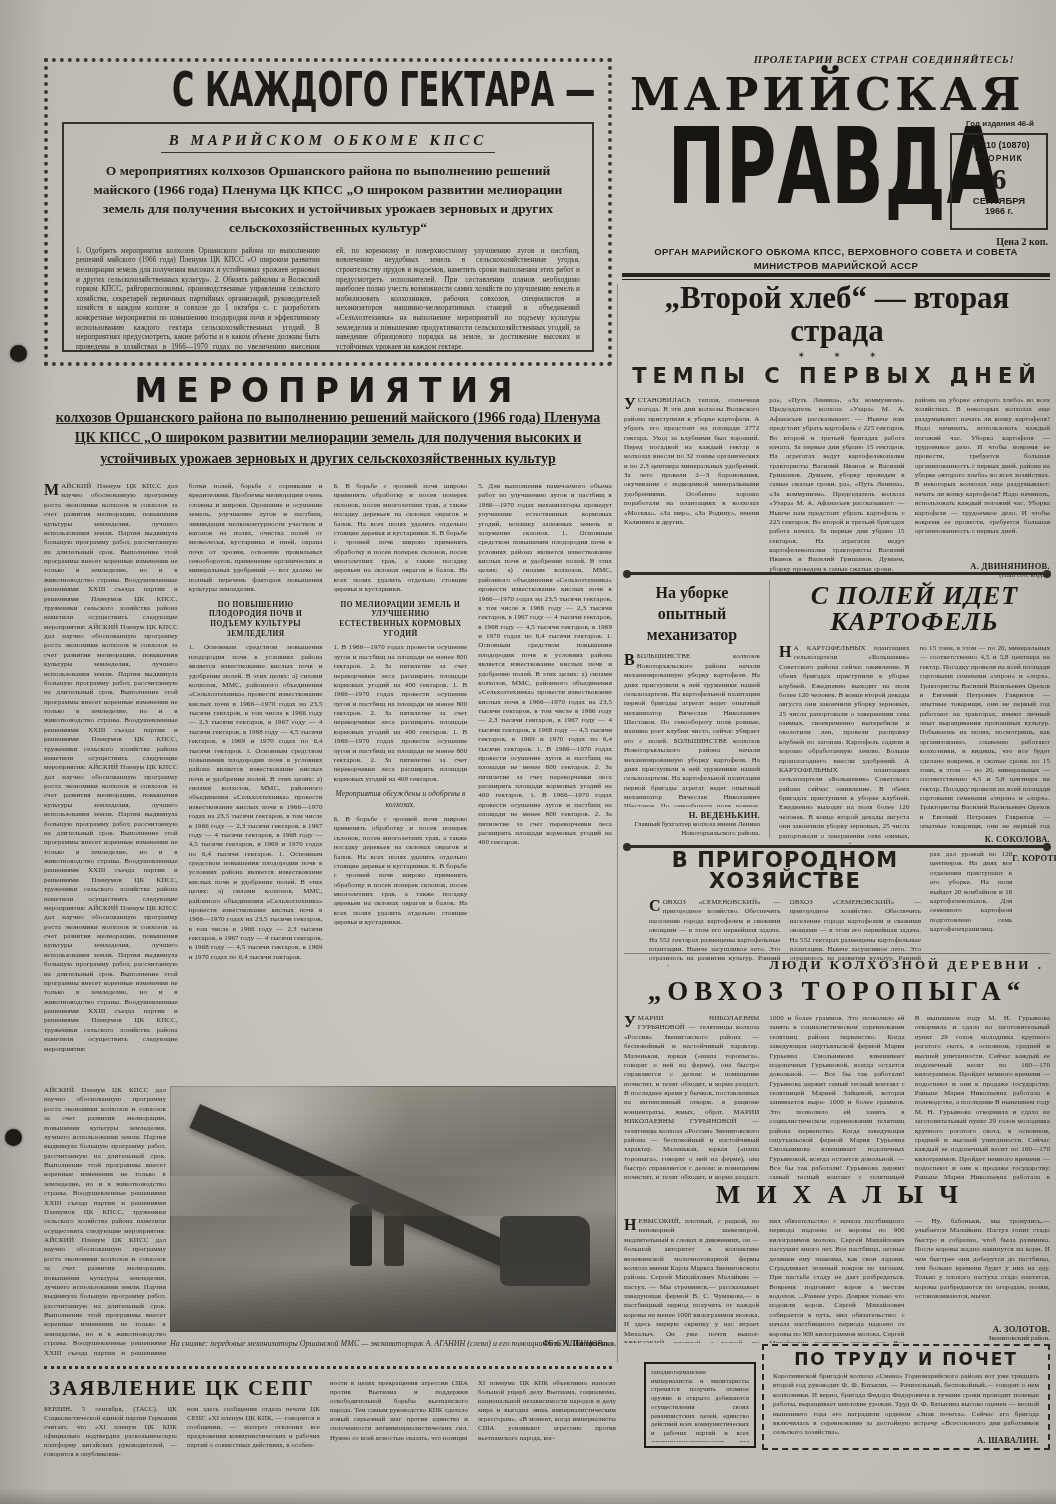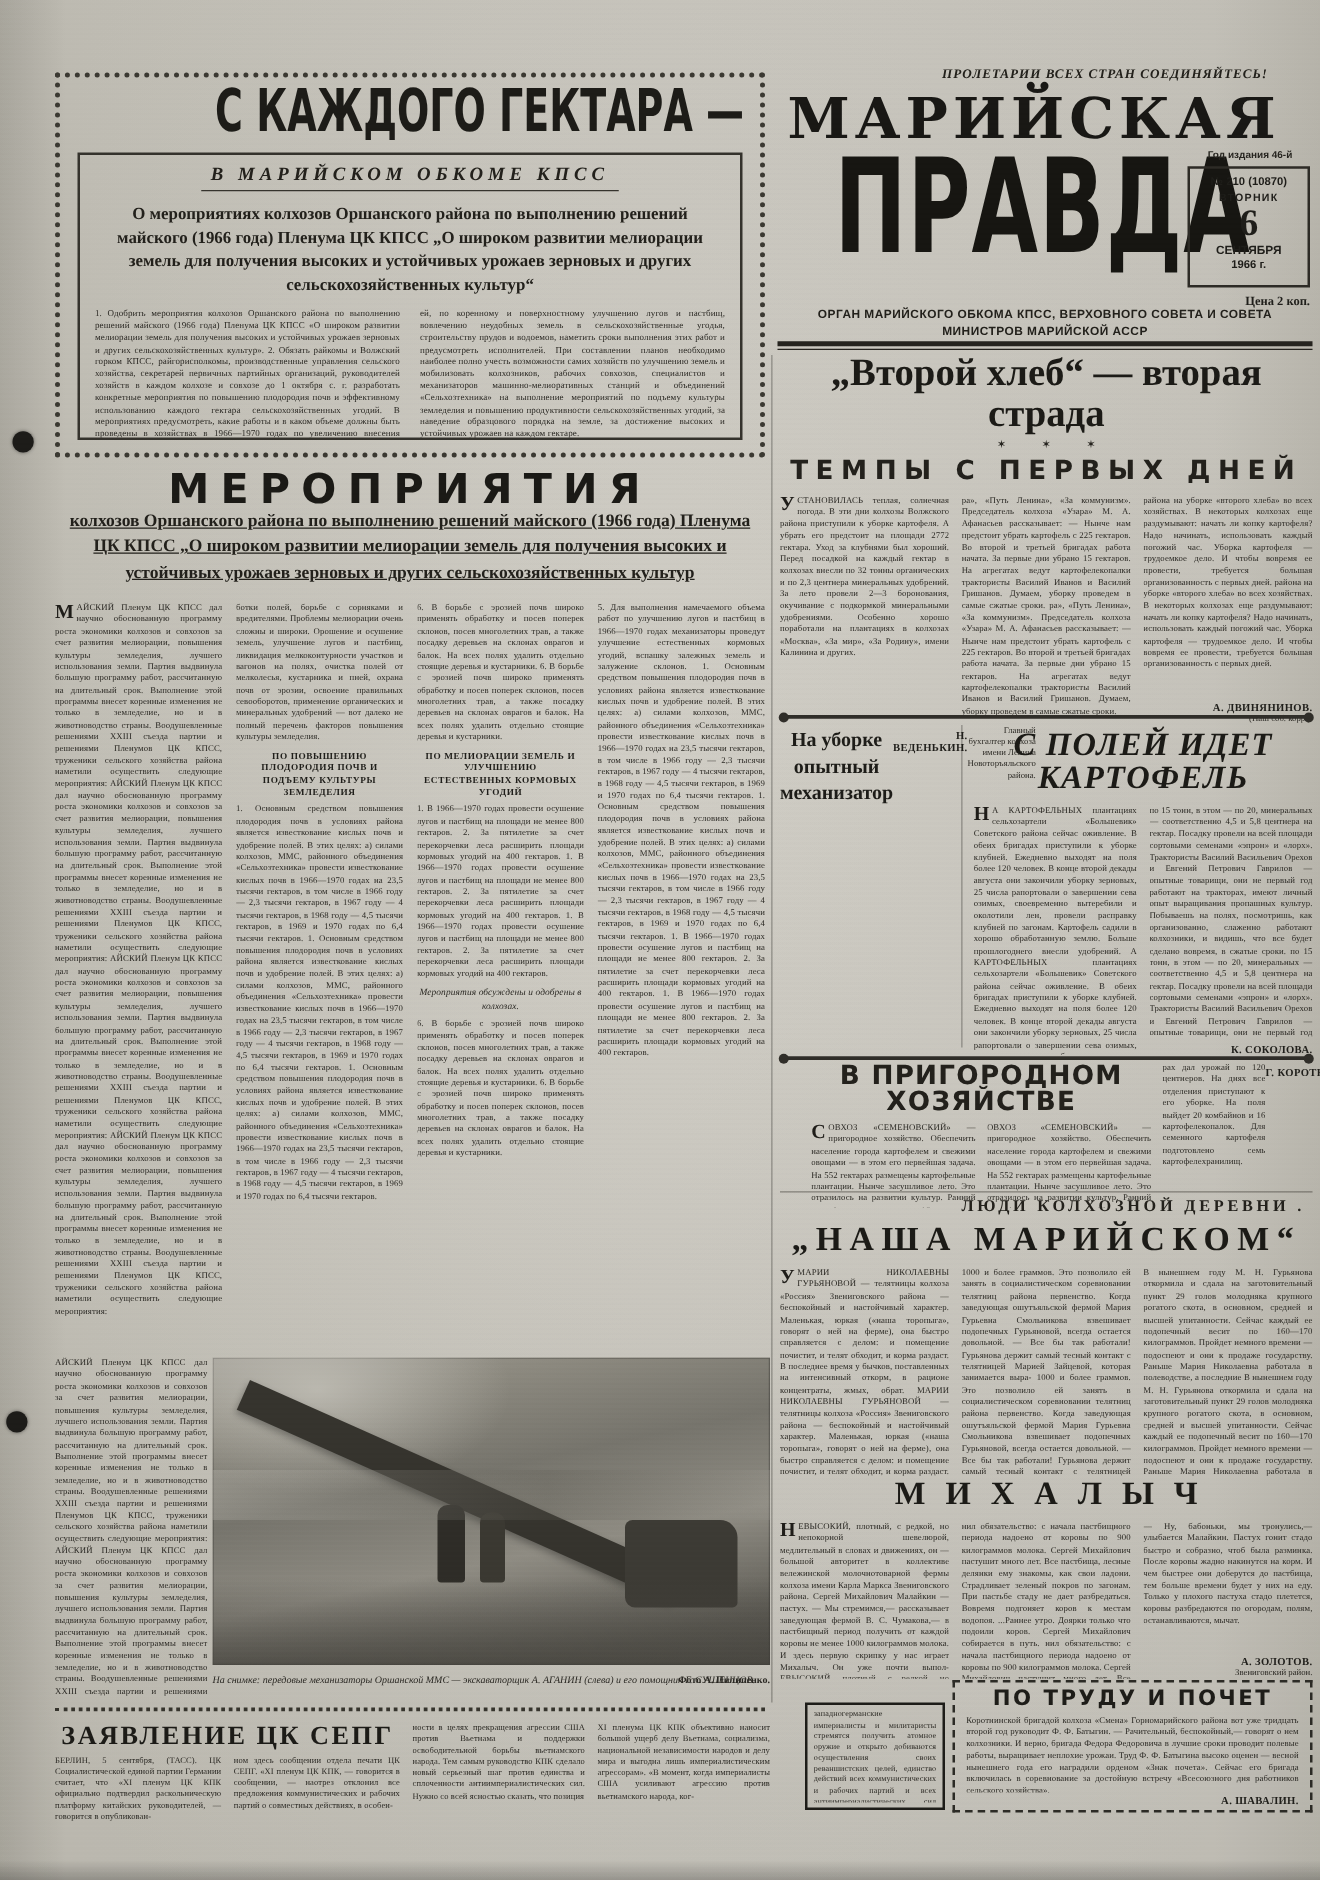--- a/index.html
+++ b/index.html
@@ -132,21 +132,21 @@
         <div class="just" style="flex:1;">района на уборке «второго хлеба» во всех хозяйствах. В некоторых колхозах еще раздумывают: начать ли копку картофеля? Надо начинать, использовать каждый погожий час. Уборка картофеля — трудоемкое дело. И чтобы вовремя ее провести, требуется большая организованность с первых дней. района на уборке «второго хлеба» во всех хозяйствах. В некоторых колхозах еще раздумывают: начать ли копку картофеля? Надо начинать, использовать каждый погожий час. Уборка картофеля — трудоемкое дело. И чтобы вовремя ее провести, требуется большая организованность с первых дней.</div>
         <div class="sign">А. ДВИНЯНИНОВ.</div>
         <div class="sign-sub">(Наш соб. корр.).</div>
       </div>
     </div>
   </div>
 
   <div class="abs rule-dots" style="left:624px; top:572px; width:426px;"></div>
 
   <div class="abs" style="left:624px; top:580px; width:426px; height:258px; display:flex; gap:9px;">
-    <div style="width:136px; display:flex; flex-direction:row;">
+    <div style="width:136px; display:flex; flex-direction:column;">
       <div class="side-h">На уборке опытный механизатор</div>
       <div class="just" style="flex:1;"><span class="dropcap">В</span><span>БОЛЬШИНСТВЕ колхозов Новоторъяльского района начали механизированную уборку картофеля. На днях приступили к ней труженики нашей сельхозартели. На картофельной плантации первой бригады агрегат ведет опытный механизатор Вячеслав Николаевич Шестаков. По севообороту поля ровные, машина роет клубни чисто, сейчас убирает его с полей. БОЛЬШИНСТВЕ колхозов Новоторъяльского района начали механизированную уборку картофеля. На днях приступили к ней труженики нашей сельхозартели. На картофельной плантации первой бригады агрегат ведет опытный механизатор Вячеслав Николаевич Шестаков. По севообороту поля ровные, машина роет клубни чисто, сейчас убирает его с полей.</span></div>
       <div class="sign">Н. ВЕДЕНЬКИН.</div>
       <div class="sign-sub">Главный бухгалтер колхоза имени Ленина Новоторъяльского района.</div>
     </div>
     <div class="vline"></div>
     <div style="flex:1;">
       <div class="kart-h">С ПОЛЕЙ ИДЕТ КАРТОФЕЛЬ</div>
       <div style="display:flex; gap:10px; height:200px;">
         <div class="just" style="flex:1;"><span class="dropcap">Н</span><span>А КАРТОФЕЛЬНЫХ плантациях сельхозартели «Большевик» Советского района сейчас оживление. В обеих бригадах приступили к уборке клубней. Ежедневно выходят на поля более 120 человек. В конце второй декады августа они закончили уборку зерновых, 25 числа рапортовали о завершении сева озимых, своевременно вытеребили и околотили лен, провели расправку клубней по загонам. Картофель садили в хорошо обработанную землю. Больше прошлогоднего внесли удобрений. А КАРТОФЕЛЬНЫХ плантациях сельхозартели «Большевик» Советского района сейчас оживление. В обеих бригадах приступили к уборке клубней. Ежедневно выходят на поля более 120 человек. В конце второй декады августа они закончили уборку зерновых, 25 числа рапортовали о завершении сева озимых, своевременно вытеребили и околотили лен, провели расправку клубней по загонам. Картофель садили в хорошо обработанную землю. Больше прошлогоднего внесли удобрений.</span></div>
@@ -171,21 +171,21 @@
     <div style="flex:1; display:flex; flex-direction:row;">
       <div class="just" style="flex:1;">рах дал урожай по 120 центнеров. На днях все отделения приступают к его уборке. На поля выйдет 20 комбайнов и 16 картофелекопалок. Для семенного картофеля подготовлено семь картофелехранилищ.</div>
       <div class="sign">Г. КОРОТКОВ.</div>
     </div>
   </div>
 
   <div class="abs" style="left:624px; top:953px; width:426px; height:1px; background:rgba(35,33,28,.45);"></div>
   <div class="abs lyudi" style="left:624px; top:958px; width:426px;">ЛЮДИ КОЛХОЗНОЙ ДЕРЕВНИ .</div>
 
   <div class="abs" style="left:624px; top:978px; width:426px;">
-    <div class="torop-h">„НАША МАРИЙСКОМ“</div>
+    <div class="torop-h">„ОВХОЗ ТОРОПЫГА“</div>
     <div class="cols3" style="height:168px;">
       <div class="just"><span class="dropcap">У</span><span>МАРИИ НИКОЛАЕВНЫ ГУРЬЯНОВОЙ — телятницы колхоза «Россия» Звениговского района — беспокойный и настойчивый характер. Маленькая, юркая («наша торопыга», говорят о ней на ферме), она быстро справляется с делом: и помещение почистит, и телят обходит, и корма раздаст. В последнее время у бычков, поставленных на интенсивный откорм, в рационе концентраты, жмых, обрат. МАРИИ НИКОЛАЕВНЫ ГУРЬЯНОВОЙ — телятницы колхоза «Россия» Звениговского района — беспокойный и настойчивый характер. Маленькая, юркая («наша торопыга», говорят о ней на ферме), она быстро справляется с делом: и помещение почистит, и телят обходит, и корма раздаст. В последнее время у бычков, поставленных на интенсивный откорм, в рационе концентраты, жмых, обрат.</span></div>
       <div class="just">1000 и более граммов. Это позволило ей занять в социалистическом соревновании телятниц района первенство. Когда заведующая ошутъяльской фермой Мария Гурьевна Смольникова взвешивает подопечных Гурьяновой, всегда остается довольной. — Все бы так работали! Гурьянова держит самый тесный контакт с телятницей Марией Зайцевой, которая занимается выра- 1000 и более граммов. Это позволило ей занять в социалистическом соревновании телятниц района первенство. Когда заведующая ошутъяльской фермой Мария Гурьевна Смольникова взвешивает подопечных Гурьяновой, всегда остается довольной. — Все бы так работали! Гурьянова держит самый тесный контакт с телятницей Марией Зайцевой, которая занимается выра-</div>
       <div class="just">В нынешнем году М. Н. Гурьянова откормила и сдала на заготовительный пункт 29 голов молодняка крупного рогатого скота, в основном, средней и высшей упитанности. Сейчас каждый ее подопечный весит по 160—170 килограммов. Пройдет немного времени — подоспеют и они к продаже государству. Раньше Мария Николаевна работала в полеводстве, а последние В нынешнем году М. Н. Гурьянова откормила и сдала на заготовительный пункт 29 голов молодняка крупного рогатого скота, в основном, средней и высшей упитанности. Сейчас каждый ее подопечный весит по 160—170 килограммов. Пройдет немного времени — подоспеют и они к продаже государству. Раньше Мария Николаевна работала в полеводстве, а последние</div>
     </div>
   </div>
 
   <div class="abs" style="left:624px; top:1182px; width:426px;">
     <div class="mikh-h">МИХАЛЫЧ</div>
     <div class="cols3" style="height:126px;">

